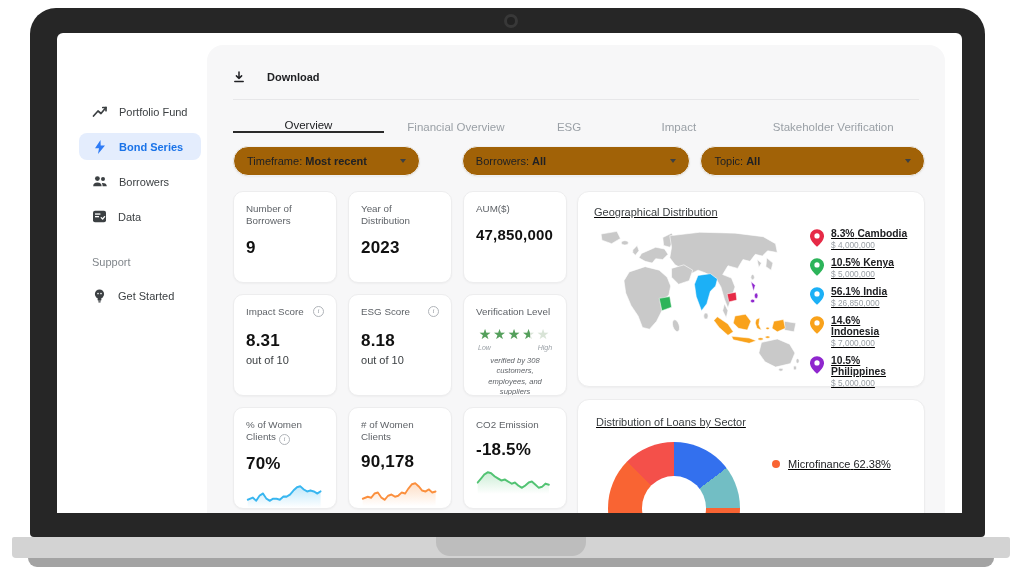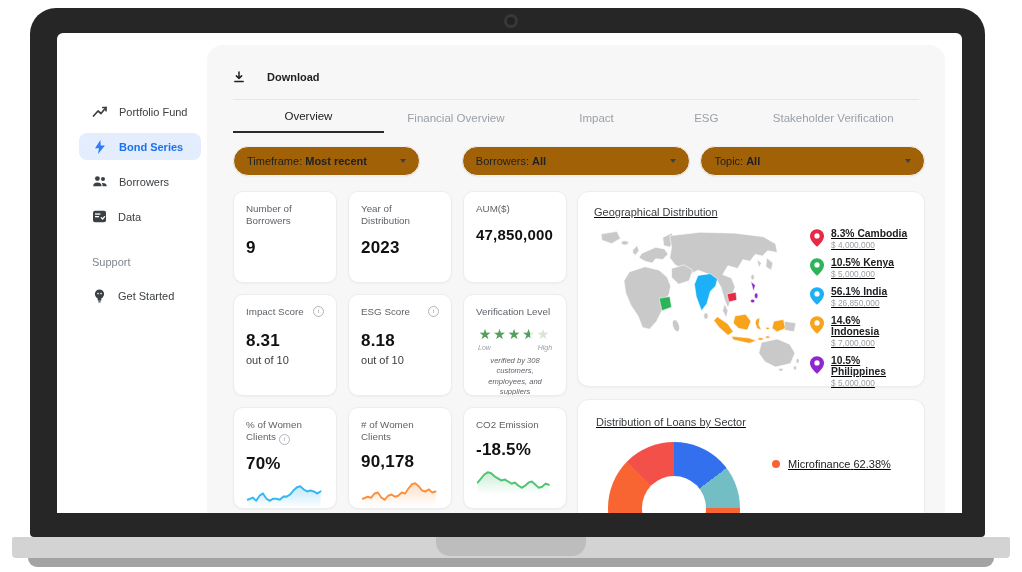--- a/index.html
+++ b/index.html
@@ -29,21 +29,21 @@
 
   
   .panel { position:absolute; left:150px; top:12px; width:738px; height:620px;
            background:#f7f7f8; border-radius:16px; }
   .hdr { display:flex; justify-content:space-between; align-items:flex-start; padding:24px 26px 0 26px; }
   .title { font-size:16.5px; font-weight:700; color:#161616; letter-spacing:.1px; }
   .dl-btn { display:flex; align-items:center; gap:22px; font-size:11px; font-weight:700; color:#202124; cursor:pointer; margin-top:2px; }
   .divider { height:1px; background:#e7e7e9; margin:16px 26px 0 26px; }
 
   .tabs { display:flex; padding:0 26px; height:33px; }
-  .tab { display:flex; align-items:flex-end; justify-content:center; padding-bottom:9px;
+  .tab { display:flex; align-items:flex-end; justify-content:center; 
          font-size:11.5px; color:#9aa0a6; cursor:pointer; }
   .tab.active { color:#202124; font-weight:500; border-bottom:2.5px solid #2a2a2a; }
   .t0{width:22%;} .t1{width:21%;} .t2{width:20%;} .t3{width:12%;} .t4{width:25%;}
 
   .filters { display:flex; margin:13px 20px 0 26px; }
   .pill { height:30px; background:#a16207; border:1px solid #f0f0f0; border-radius:16px;
           box-shadow:0 1px 2px rgba(0,0,0,.05); display:flex; align-items:center;
           justify-content:space-between; padding:0 13px; font-size:11px; color:#202124; cursor:pointer; }
   .pill .val { font-weight:700; margin-left:3px; }
   .caret { width:0; height:0; border-left:3.5px solid transparent; border-right:3.5px solid transparent; border-top:4.5px solid #3c4043; }
@@ -181,22 +181,22 @@
           </svg>
           <span>Download</span>
         </div>
       </div>
 
       <div class="divider"></div>
 
       <div class="tabs">
         <div class="tab t0 active">Overview</div>
         <div class="tab t1">Financial Overview</div>
+        <div class="tab t3">ESG</div>
         <div class="tab t2">Impact</div>
-        <div class="tab t3">ESG</div>
         <div class="tab t4">Stakeholder Verification</div>
       </div>
 
       <div class="filters">
         <div class="pill p0">
           <span><span>Timeframe:</span><span class="val">Most recent</span></span>
           <span class="caret"></span>
         </div>
         <div class="pill p1">
           <span><span>Borrowers:</span><span class="val">All</span></span>

